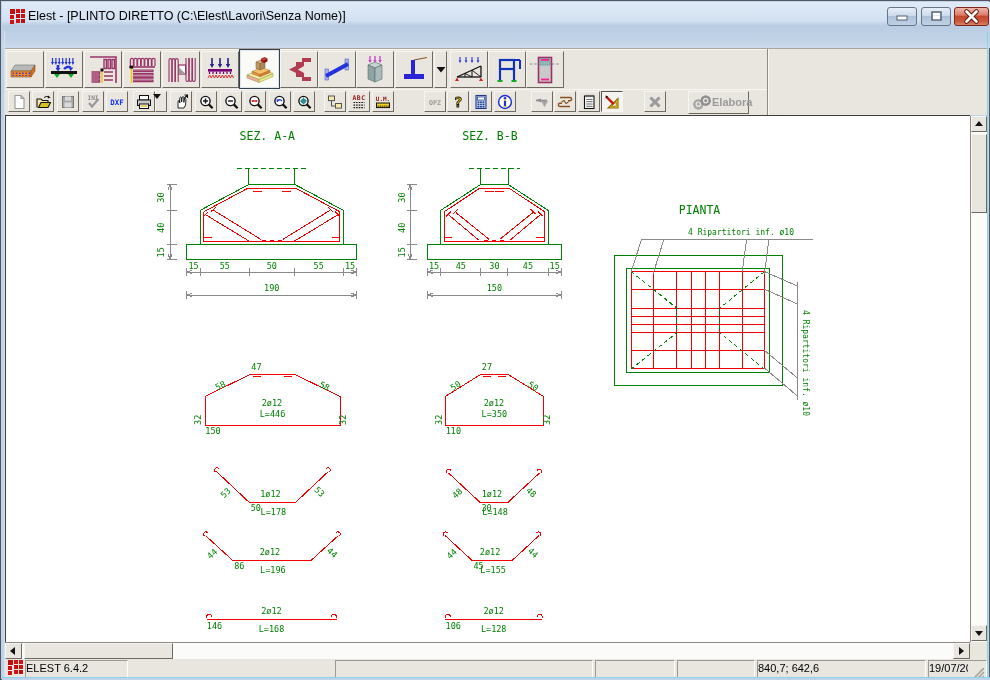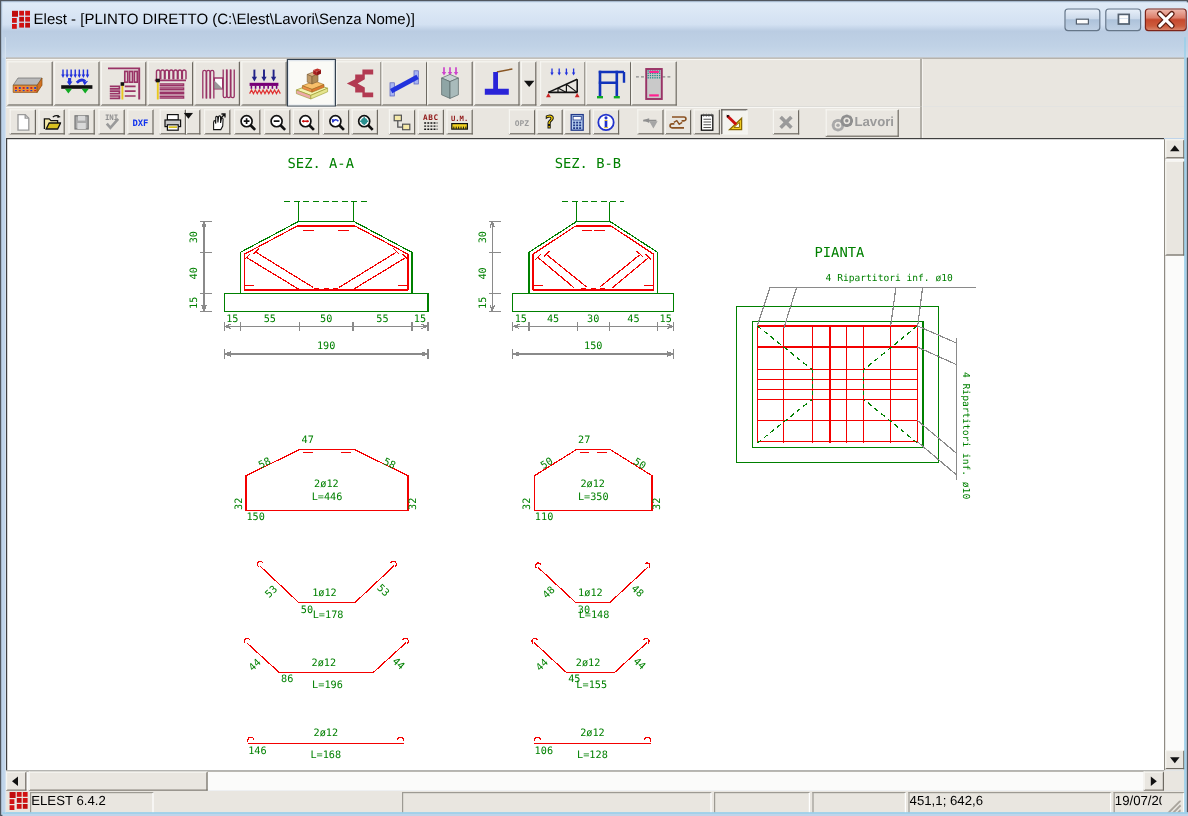--- a/index.html
+++ b/index.html
@@ -529,21 +529,21 @@
             <rect x="17.91126983722081" y="8.91126983722081" width="2.4" height="2.4" fill="#8f8f8f" transform="rotate(45.00331476267378 19.11126983722081 10.11126983722081)"></rect>
             <rect x="14.8" y="10.200000000000001" width="2.4" height="2.4" fill="#8f8f8f" transform="rotate(90.00662952534756 16 11.4)"></rect>
             <rect x="11.68873016277919" y="8.91126983722081" width="2.4" height="2.4" fill="#8f8f8f" transform="rotate(135.00994428802136 12.88873016277919 10.11126983722081)"></rect>
             <rect x="10.4" y="5.800000000000001" width="2.4" height="2.4" fill="#8f8f8f" transform="rotate(180.01325905069513 11.6 7.000000000000001)"></rect>
             <rect x="11.68873016277919" y="2.6887301627791906" width="2.4" height="2.4" fill="#8f8f8f" transform="rotate(225.01657381336892 12.88873016277919 3.888730162779191)"></rect>
             <rect x="14.8" y="1.3999999999999997" width="2.4" height="2.4" fill="#8f8f8f" transform="rotate(270.0198885760427 16 2.5999999999999996)"></rect>
             <rect x="17.91126983722081" y="2.6887301627791897" width="2.4" height="2.4" fill="#8f8f8f" transform="rotate(315.0232033387165 19.11126983722081 3.88873016277919)"></rect>
             <circle cx="16" cy="7" r="4.4" fill="none" stroke="#8f8f8f" stroke-width="2.4"></circle>
             <circle cx="16" cy="7" r="1.6" fill="#8f8f8f"></circle>
           </svg>
-          <span style="position:absolute;left:23px;top:4px;font-size:11px;font-weight:bold;color:#9a9a9a;font-family:&quot;Liberation Sans&quot;,sans-serif">Lavori</span>
+          <span style="position:absolute;left:23px;top:4px;font-size:11px;font-weight:bold;color:#9a9a9a;font-family:&quot;Liberation Sans&quot;,sans-serif">Elabora</span>
         </div>
       </div>
     </div>
 
   <div id="canvas">
     <svg id="cad" width="964" height="526" viewBox="5 115 964 526" shape-rendering="crispEdges">
         <line x1="235.8" y1="167" x2="305.8" y2="167" stroke="#008000" stroke-width="1" stroke-dasharray="5,3" shape-rendering="crispEdges"></line>
         <line x1="247.8" y1="167" x2="247.8" y2="183.5" stroke="#008000" stroke-width="1" shape-rendering="crispEdges"></line>
         <line x1="293.8" y1="167" x2="293.8" y2="183.5" stroke="#008000" stroke-width="1" shape-rendering="crispEdges"></line>
         <polyline points="199.28,243.9 199.28,209.3 247.8,183.5 293.8,183.5 342.32,209.3 342.32,243.9" fill="none" stroke="#008000" stroke-width="1"></polyline>
@@ -792,21 +792,21 @@
         <rect x="7" y="5" width="4" height="4" fill="#c00d0d"></rect>
         <rect x="12" y="5" width="4" height="4" fill="#d11212"></rect>
       <rect x="1" y="11" width="4" height="4" fill="#d11212"></rect>
         <rect x="7" y="10" width="4" height="4" fill="#d11212"></rect>
         <rect x="12" y="10" width="4" height="4" fill="#c00d0d"></rect>
     </svg>
   <div class="sb-panel" style="left:20px;width:103px;"><span style="">ELEST 6.4.2</span></div>
       <div class="sb-panel" style="left:330px;width:258px;"><span style=""></span></div>
       <div class="sb-panel" style="left:590px;width:80px;"><span style=""></span></div>
       <div class="sb-panel" style="left:672px;width:78px;"><span style=""></span></div>
-      <div class="sb-panel" style="left:752px;width:169px;"><span style="">451,1; 642,6</span></div>
+      <div class="sb-panel" style="left:752px;width:169px;"><span style="">840,7; 642,6</span></div>
       <div class="sb-panel" style="left:923px;width:59px;"><span style="display:inline-block;max-width:39px;overflow:hidden;white-space:nowrap;">19/07/20</span></div>
     </div>
   <div id="resize-grip">
     <svg width="14" height="11" viewBox="0 0 14 11">
       <line x1="3" y1="11" x2="14" y2="0" stroke="#a8a49c" stroke-width="1.6"></line>
       <line x1="7" y1="11" x2="14" y2="4" stroke="#a8a49c" stroke-width="1.6"></line>
       <line x1="11" y1="11" x2="14" y2="8" stroke="#a8a49c" stroke-width="1.6"></line>
     </svg>
   </div>
   <div id="frame-bottom"></div>

